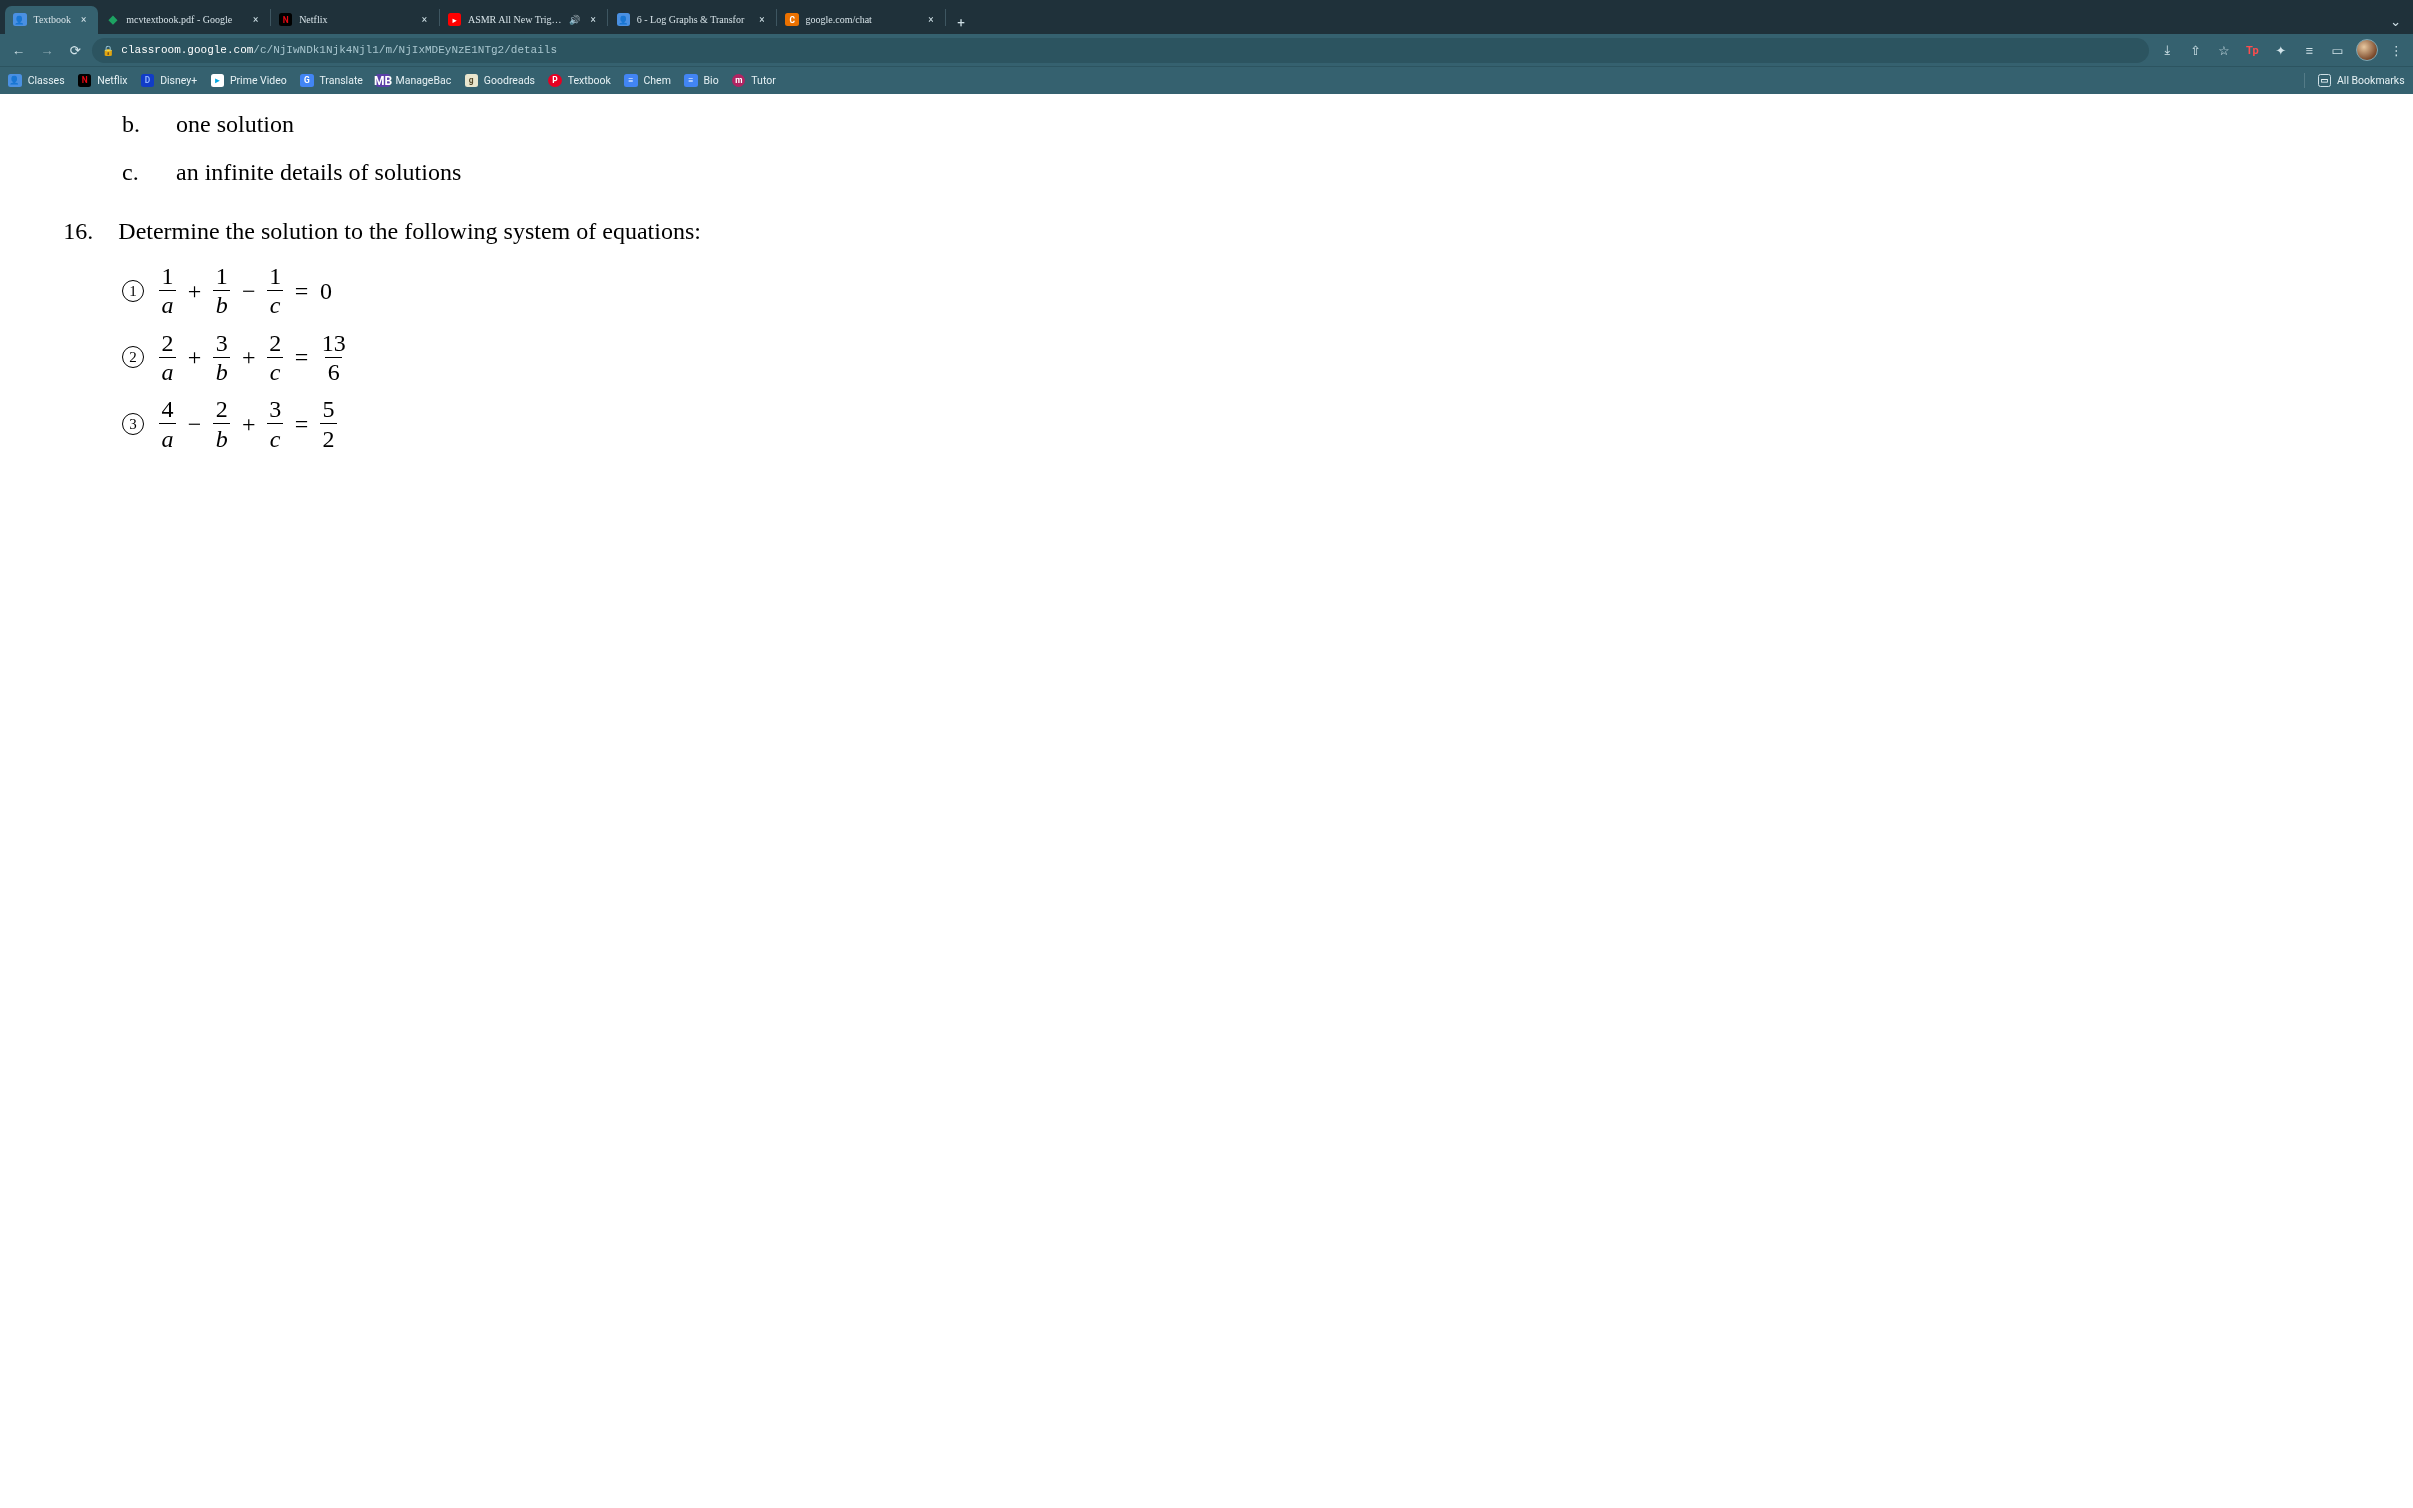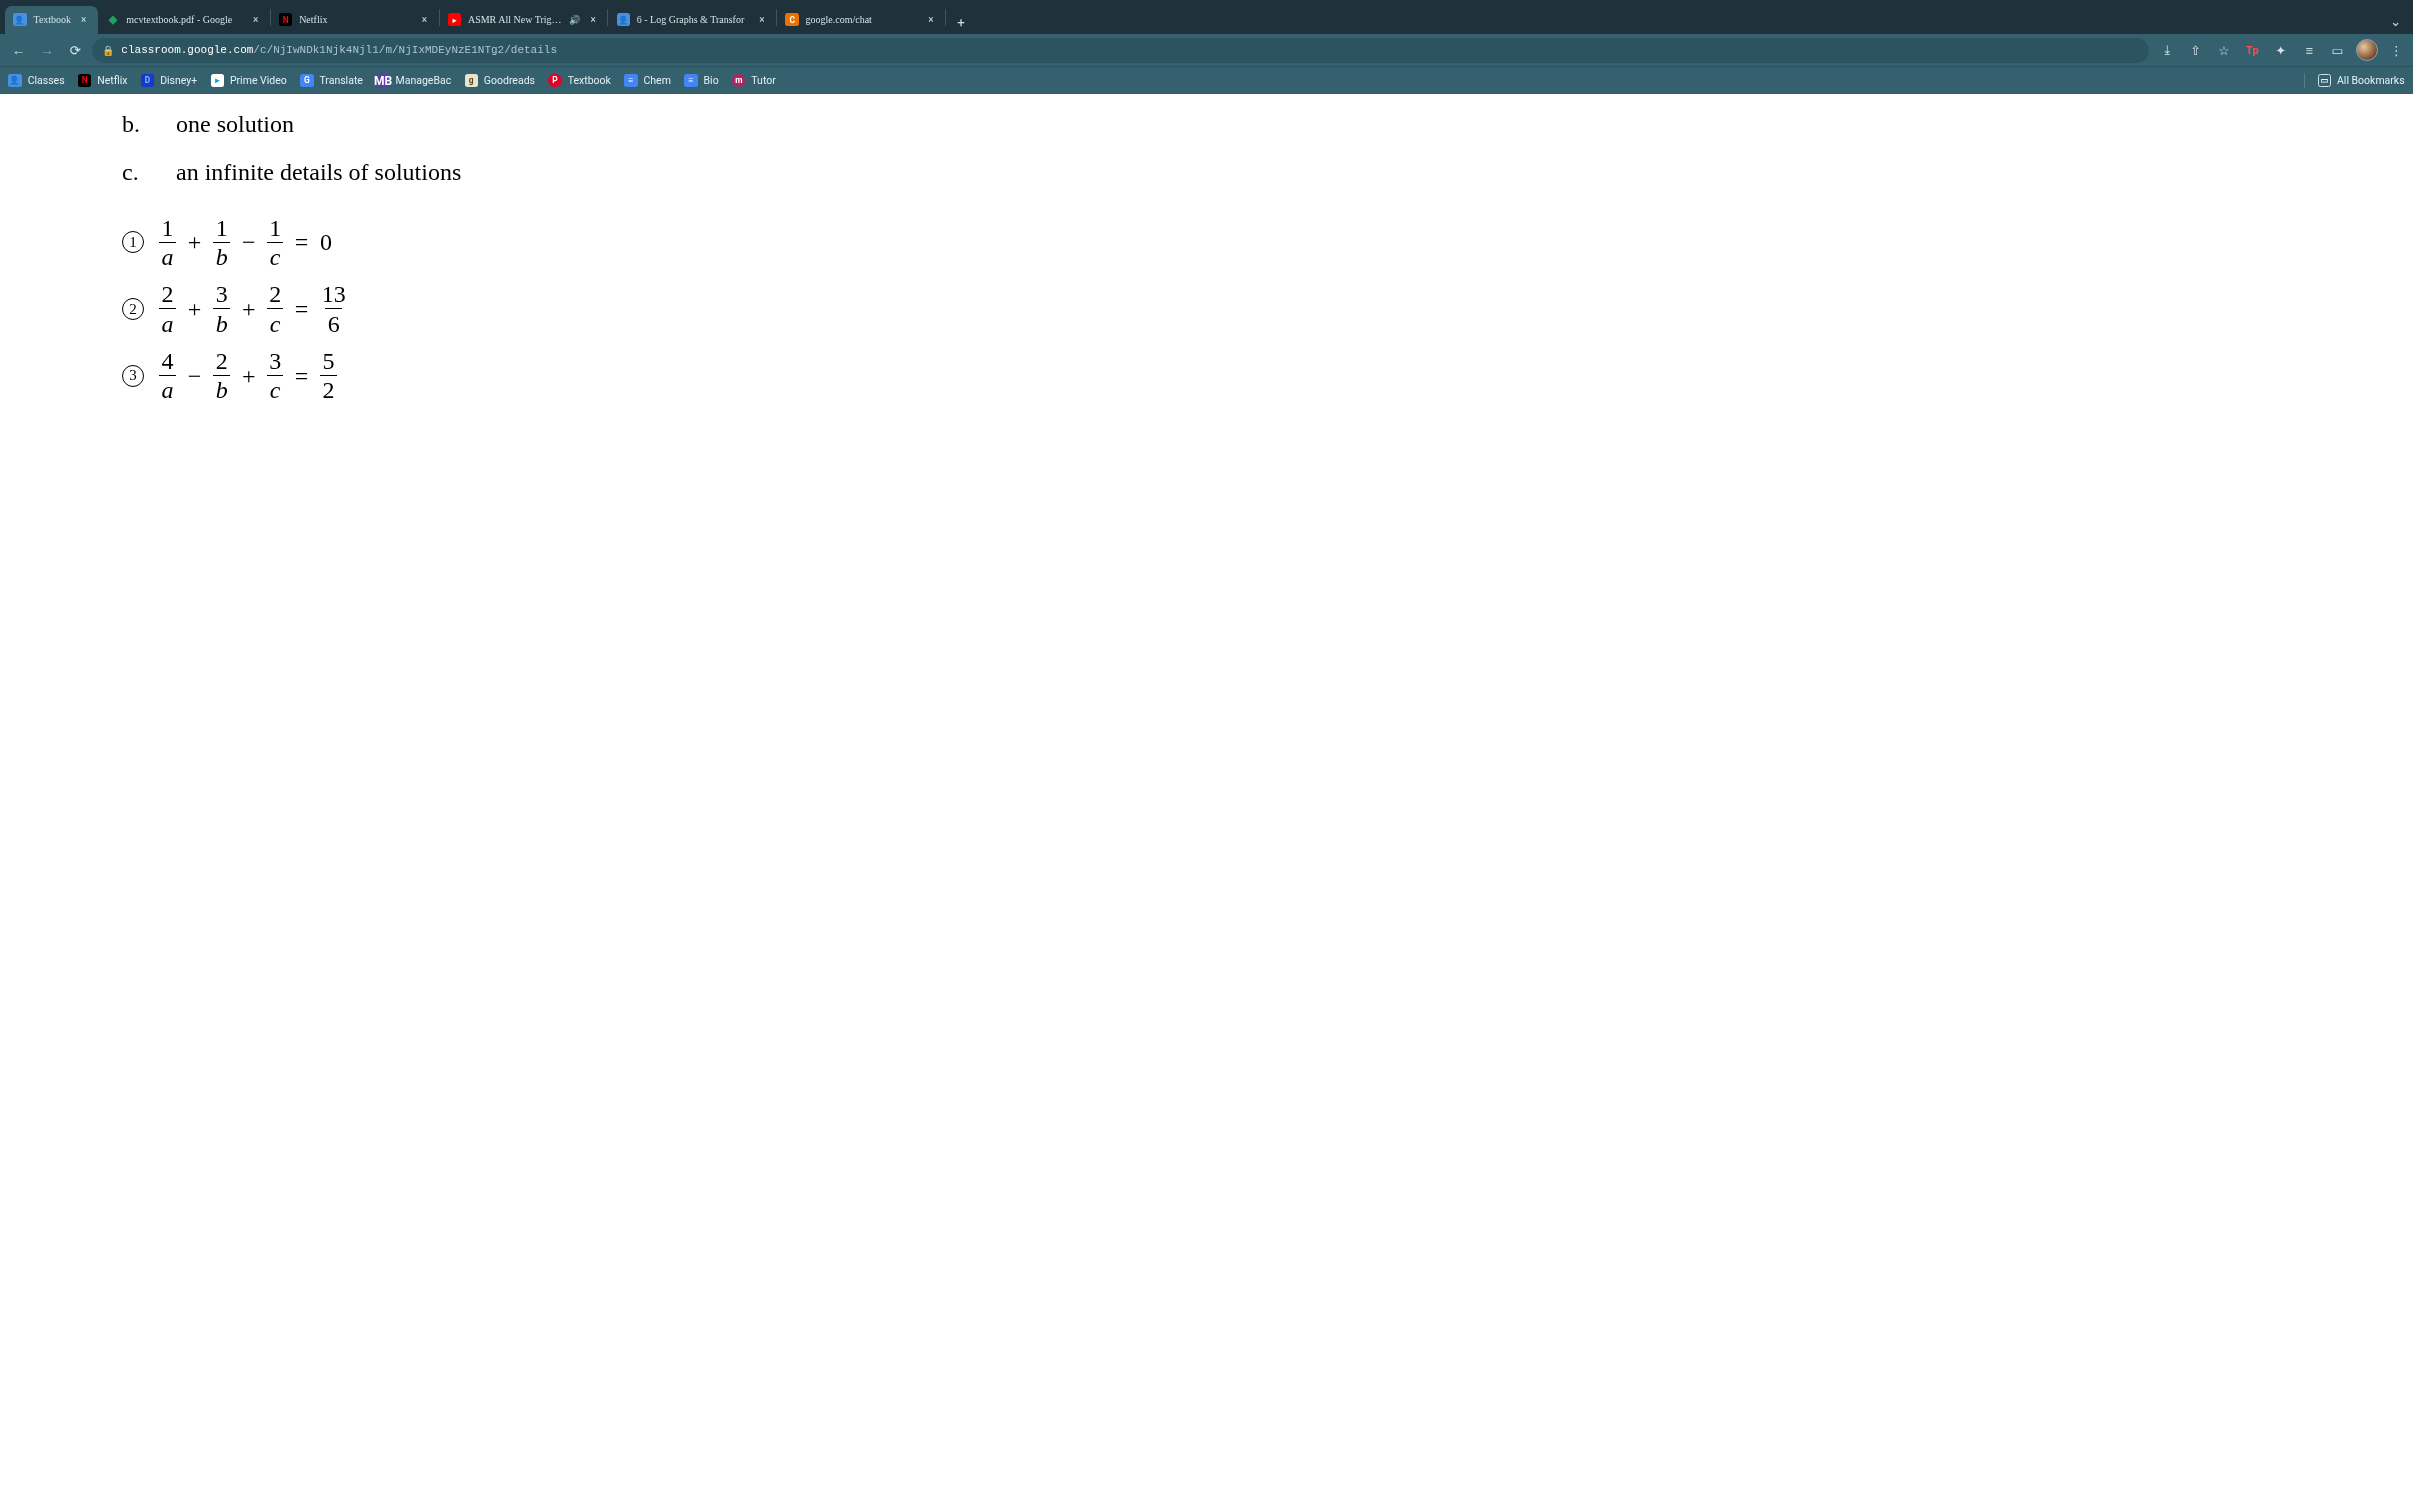--- a/index.html
+++ b/index.html
@@ -322,20 +322,24 @@
     <div class="row" style="margin-left:57px">
       <span class="lbl">b.</span>
       <span>one solution</span>
     </div>
 
     <div class="row" style="margin-left:57px;margin-bottom:28.5px">
       <span class="lbl">c.</span>
       <span>an infinite details of solutions</span>
     </div>
 
+    <div class="row q16-row">
+      <span class="lbl">16.</span>
+      <span>Determine the solution to the following system of equations:</span>
+    </div>
 
     <div class="eqs">
 
       <div class="eq-row">
         <span class="circ">1</span>
         <span class="eqtext">
           <span class="frac">
               <span class="num">1</span>
               <span class="den">a</span>
             </span>

